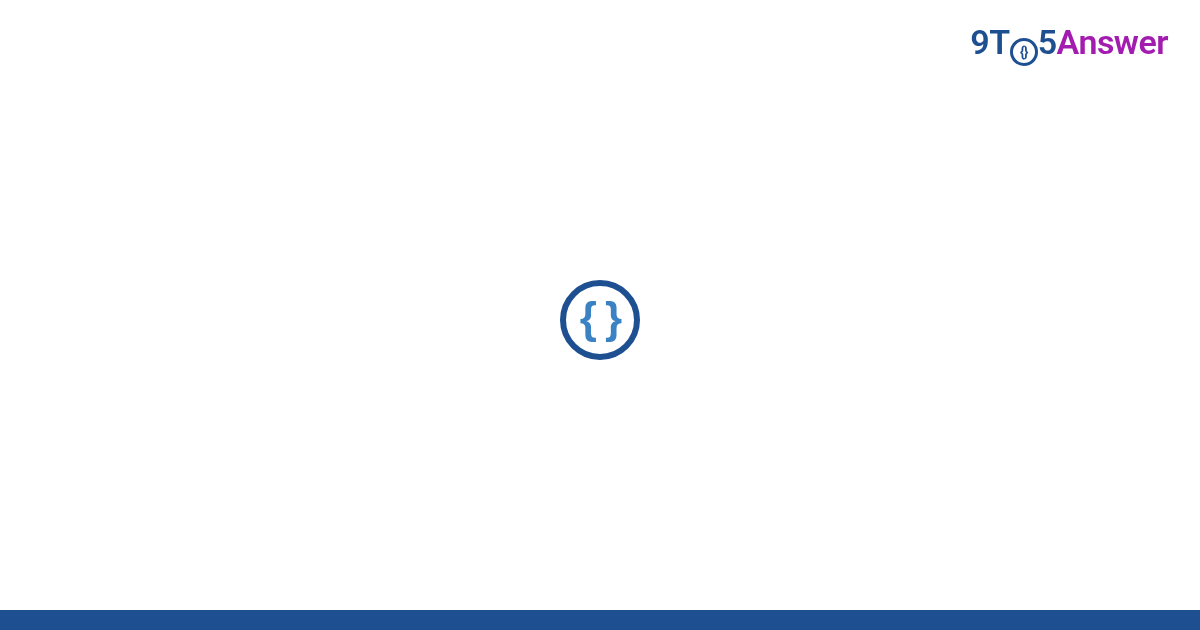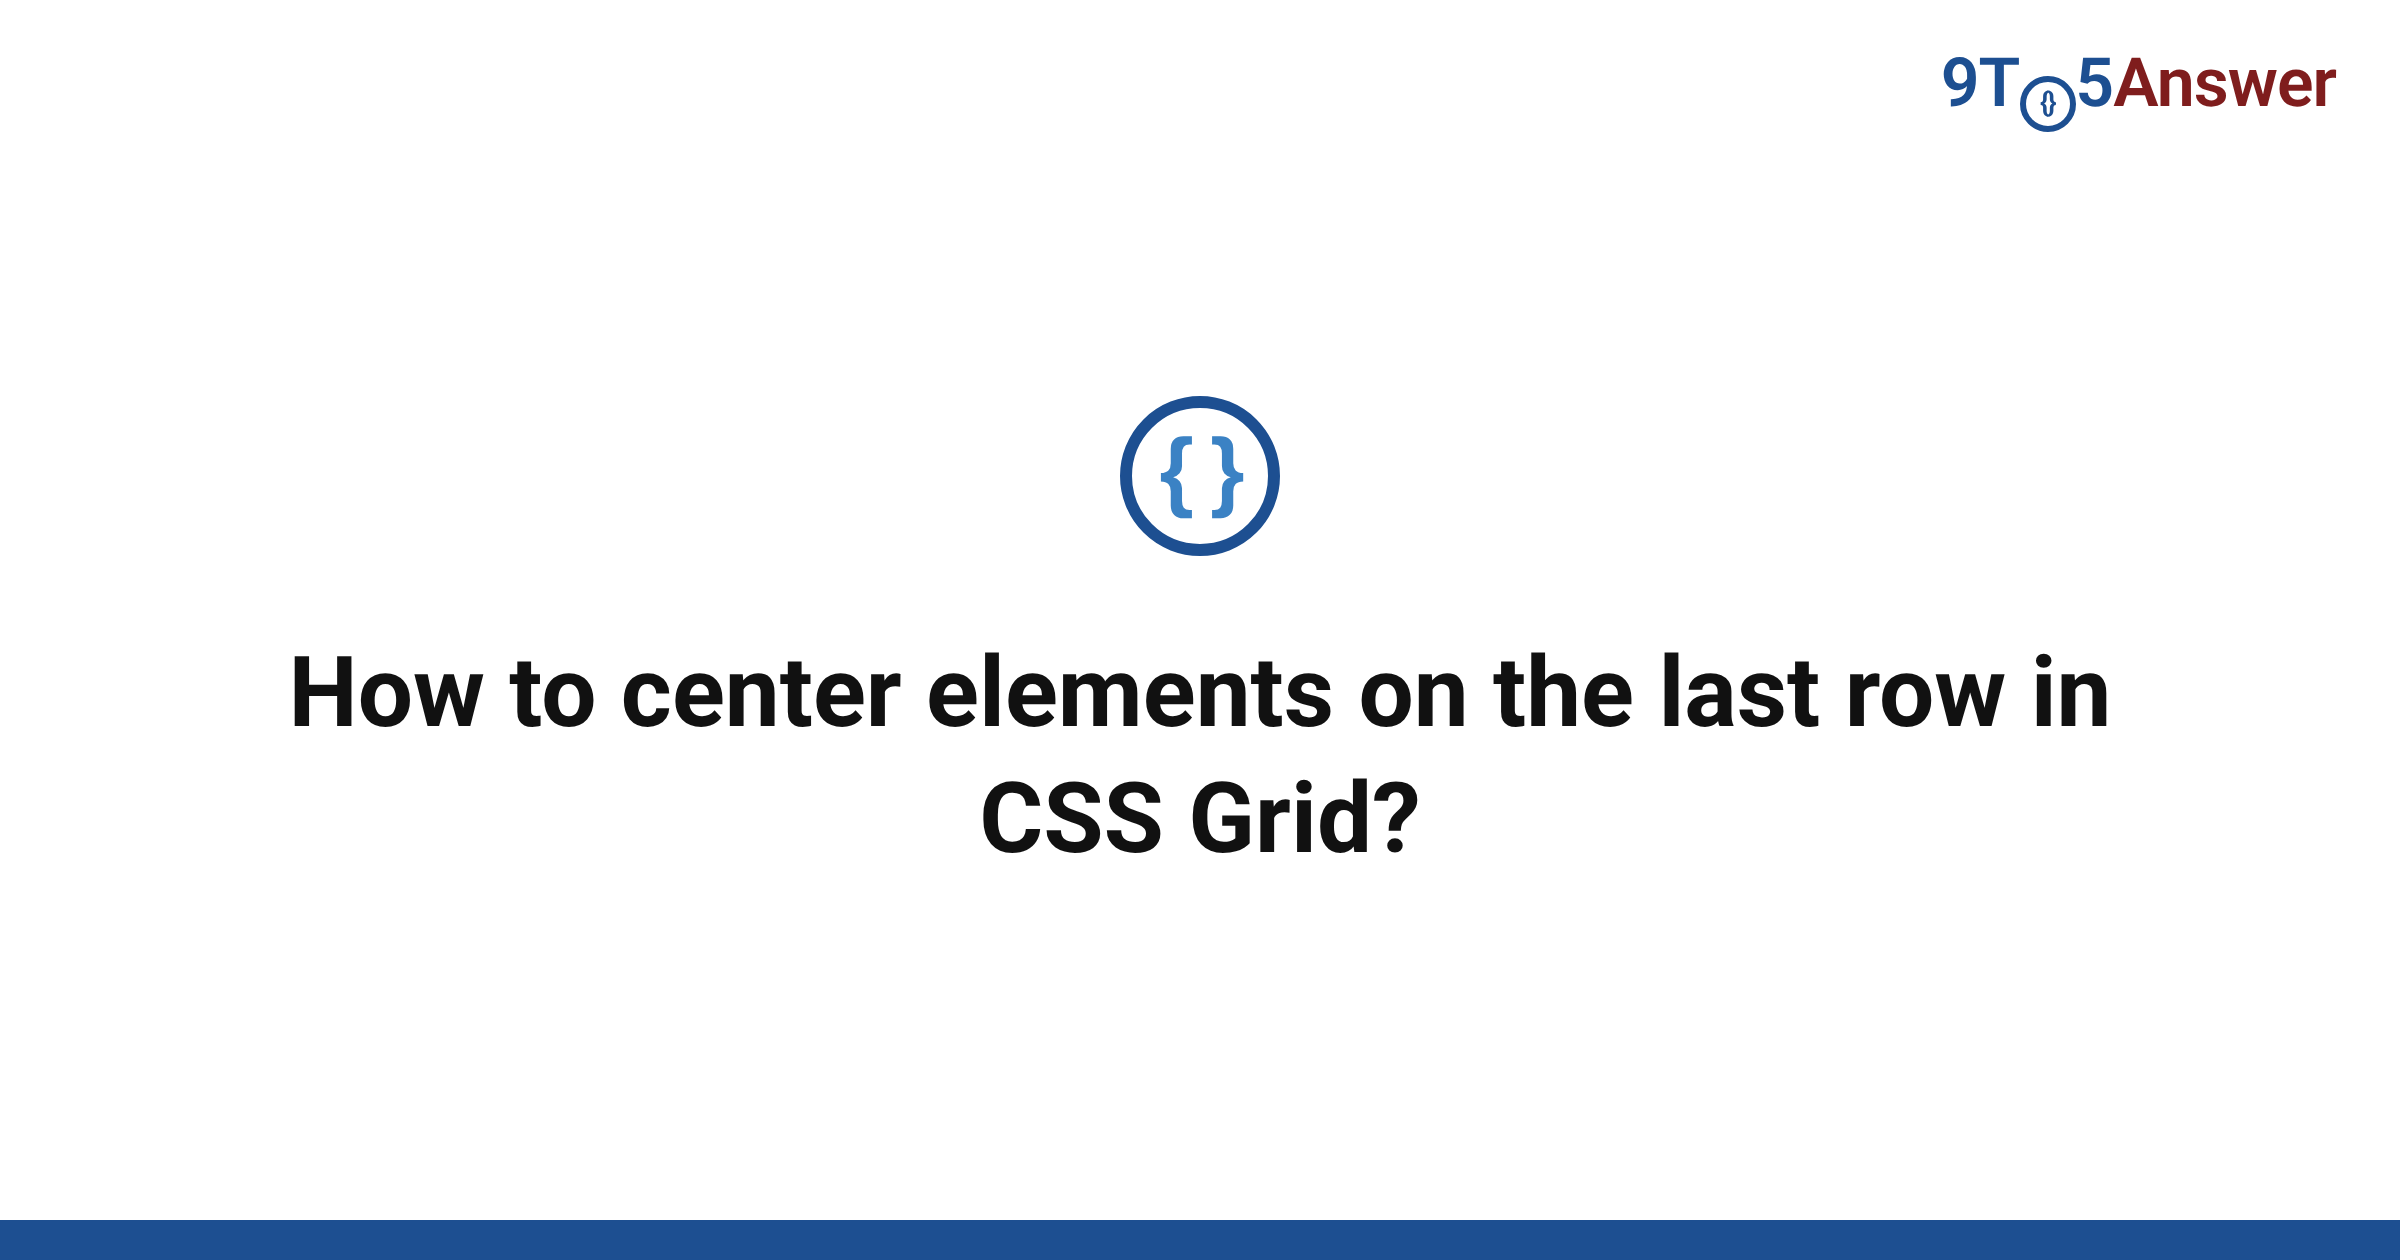--- a/index.html
+++ b/index.html
@@ -34,21 +34,21 @@
       border: 3px solid #1d4f91;
       border-radius: 50%;
       font-size: 14px;
       font-weight: 700;
       color: #1d4f91;
       line-height: 1;
       transform: translateY(3px);
       letter-spacing: -1px;
     }
     .brand .five { color: #1d4f91; }
-    .brand .answer { color: #7f1d1d; font-weight: 600; }
+    .brand .answer { color: #a21caf; font-weight: 600; }
 
     .center-zone {
       position: absolute;
       top: 0;
       left: 0;
       width: 1200px;
       height: 610px;
       display: flex;
       flex-direction: column;
       align-items: center;
@@ -98,16 +98,15 @@
 <body>
 
 <div class="brand">
   <span class="t9">9</span><span class="t9">T</span><span class="to-wrap"><span class="ring">{}</span></span><span class="five">5</span><span class="answer">Answer</span>
 </div>
 
 <div class="center-zone">
   <div class="topic-icon">
     <span class="braces">{ }</span>
   </div>
-  <h1 class="title">How to center elements on the last row in CSS Grid?</h1>
 </div>
 
 <div class="footer-bar"></div>
 
 </body></html>

